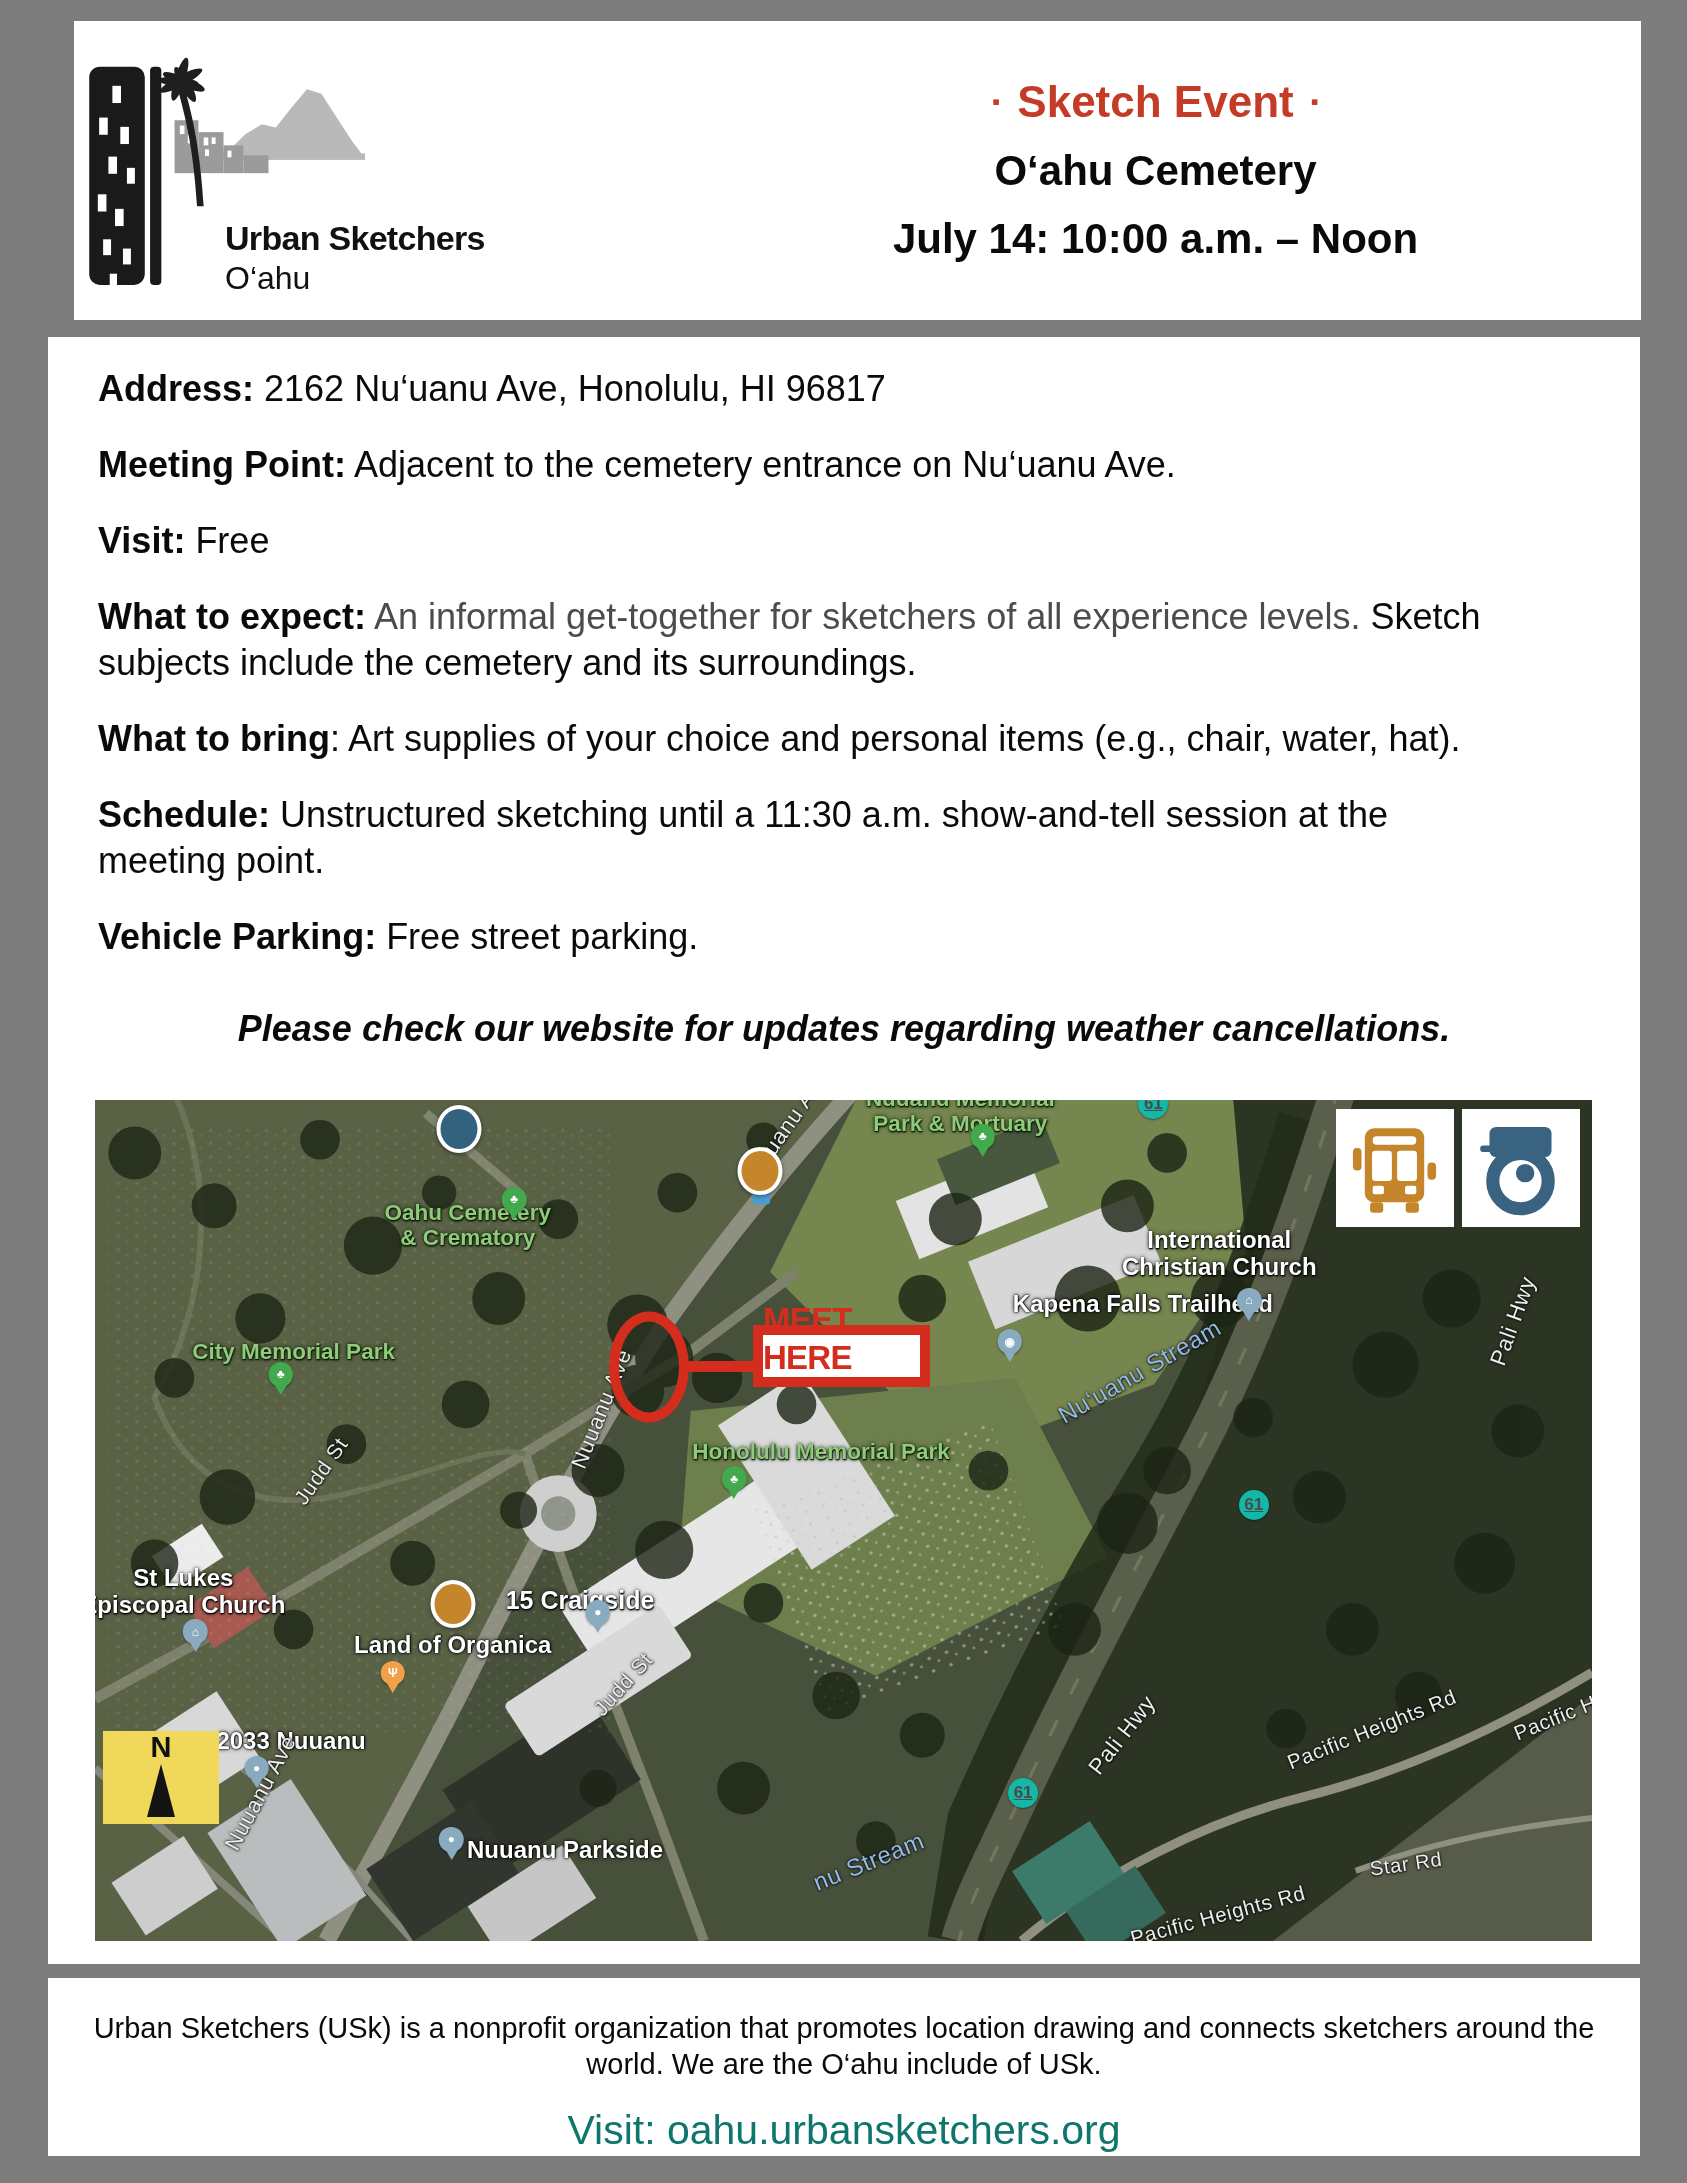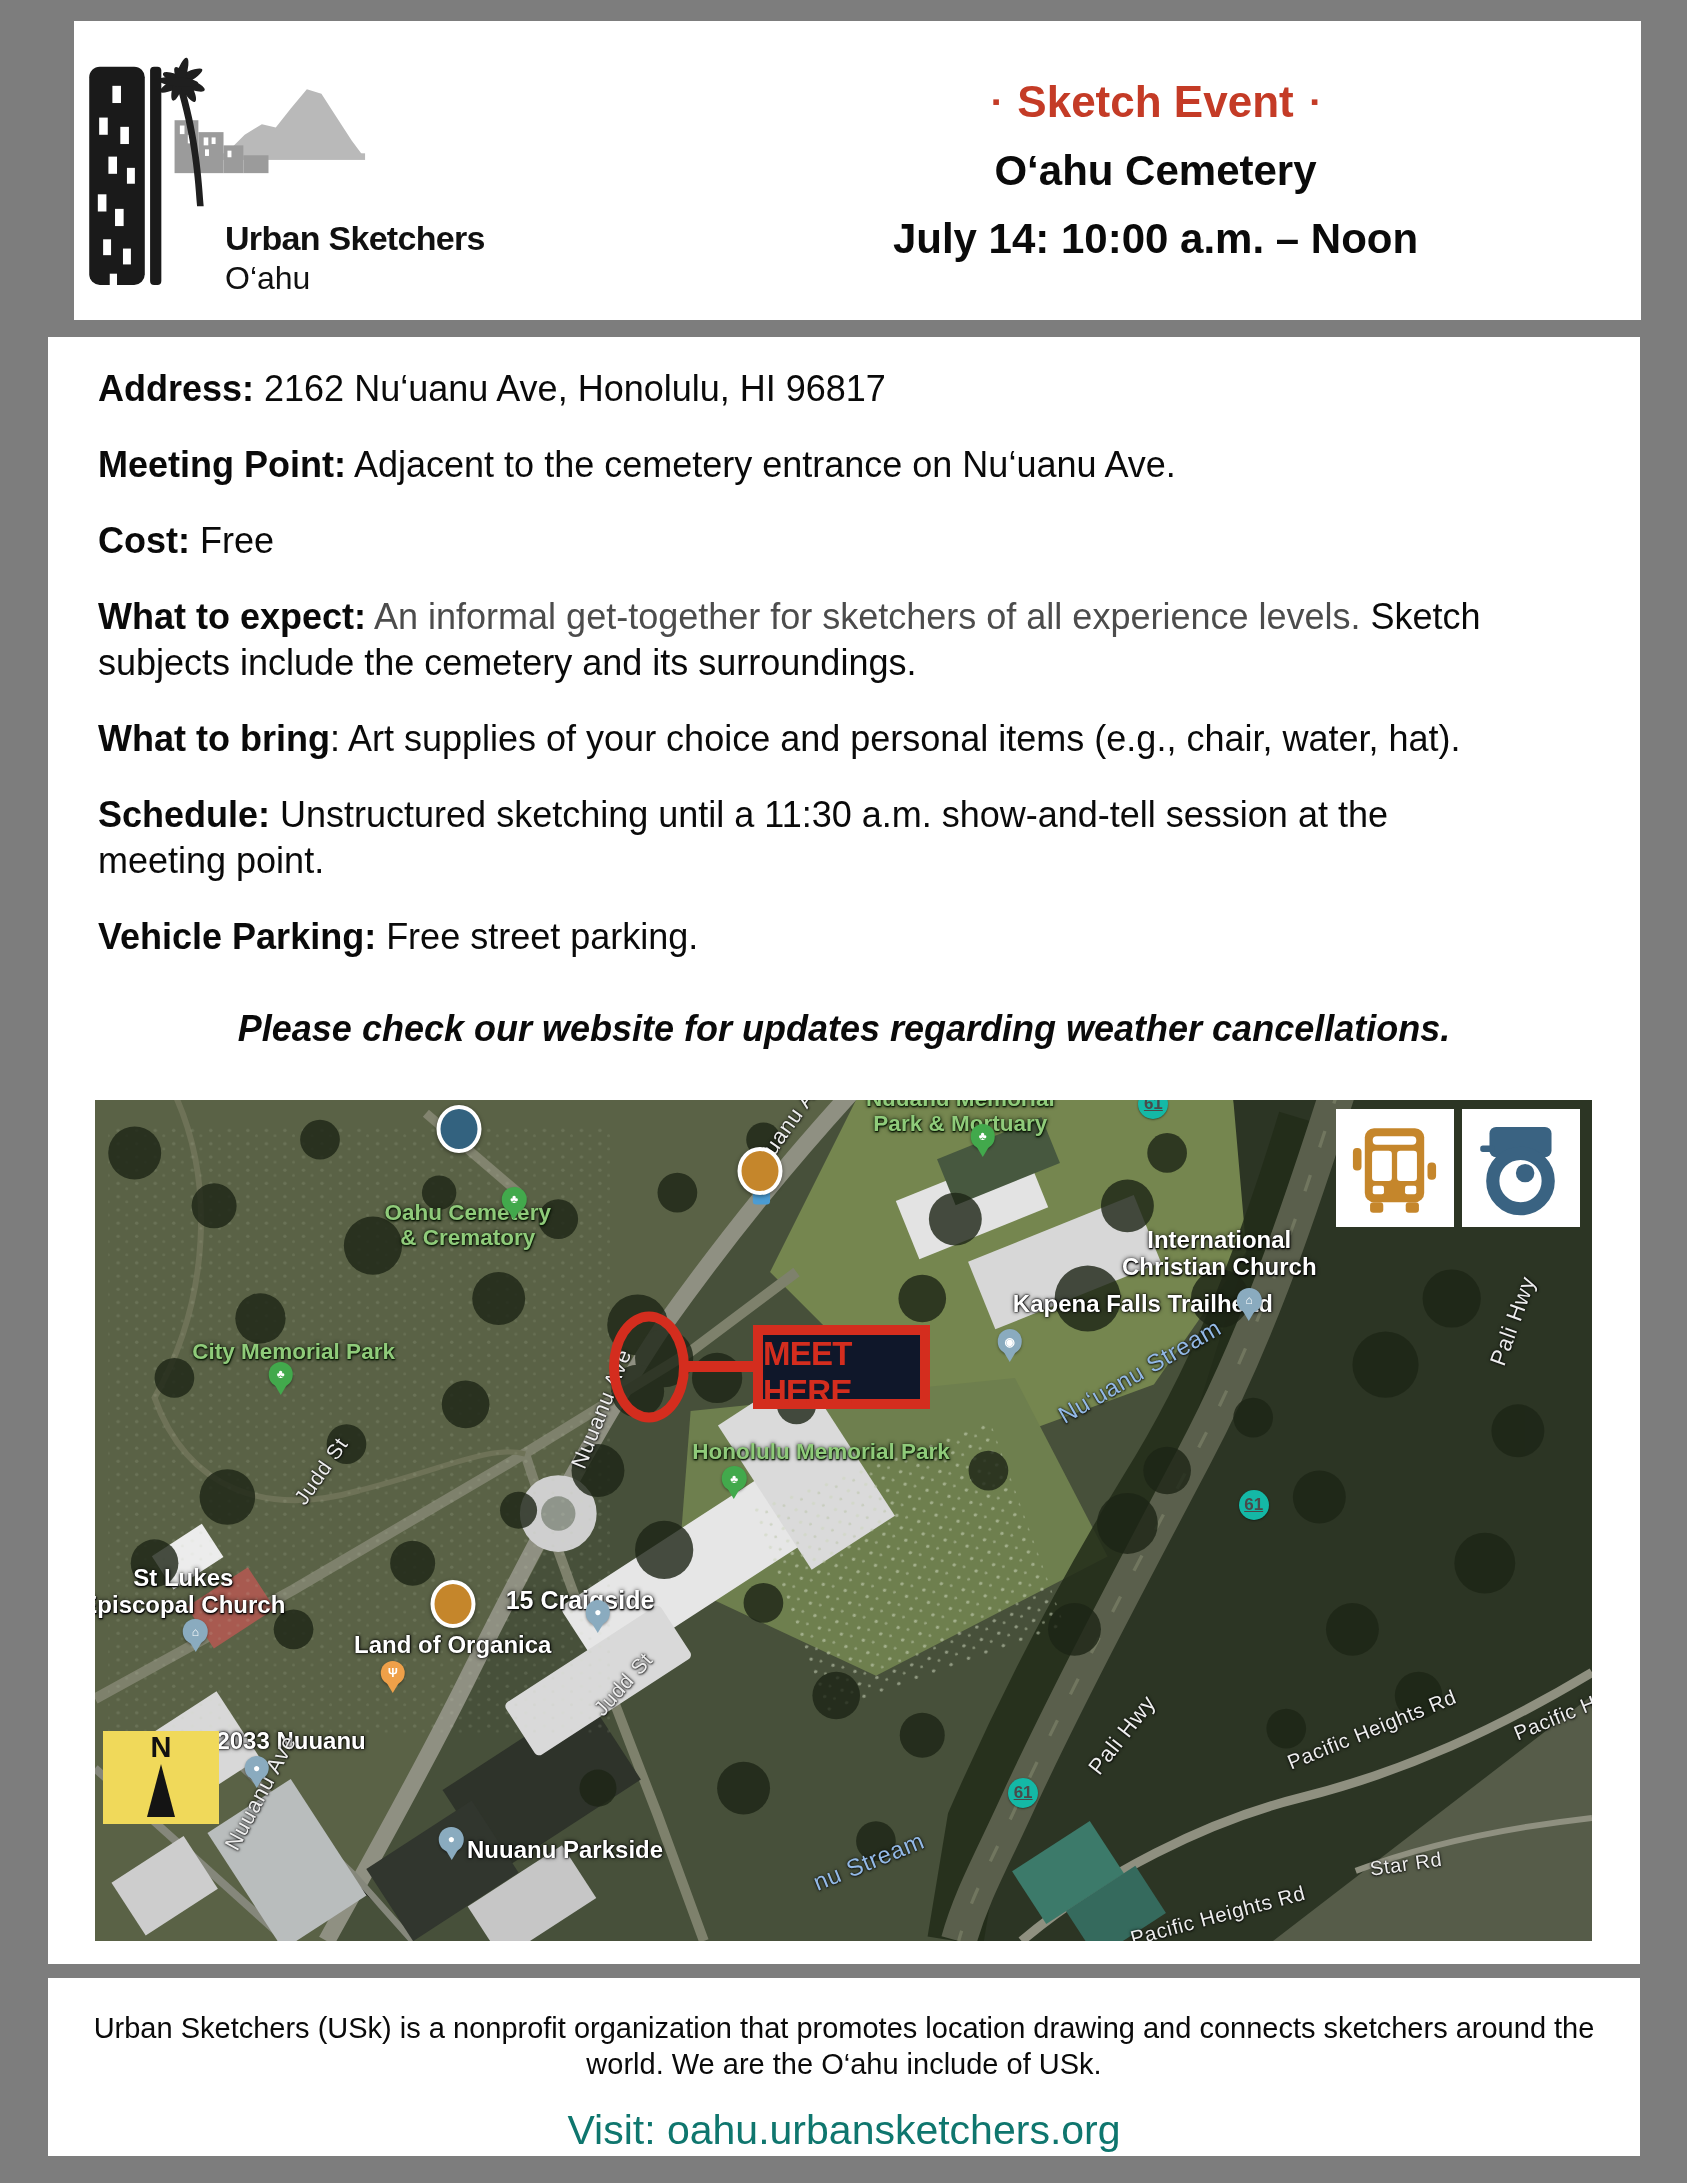--- a/index.html
+++ b/index.html
@@ -32,21 +32,21 @@
   .lbl-water{color:#93b9e6;font-weight:400;letter-spacing:0.7px;text-shadow:0 0.7px 2px rgba(0,0,0,.9),0 0 3.3px rgba(0,0,0,.8);}
   .pin{position:absolute;width:24.5px;height:24.5px;border-radius:50%;transform:translate(-50%,-94%);display:flex;align-items:center;justify-content:center;color:#fff;font-size:12px;font-weight:700;box-shadow:0 1.3px 2.6px rgba(0,0,0,.4);}
   .pin::after{content:"";position:absolute;top:92%;left:50%;transform:translateX(-50%);border:6.6px solid transparent;border-top-width:10px;border-bottom:0;}
   .pin-green{background:#42a94c;}.pin-green::after{border-top-color:#42a94c;}
   .pin-blue{background:#8aabbf;}.pin-blue::after{border-top-color:#8aabbf;}
   .pin-orange{background:#efa049;}.pin-orange::after{border-top-color:#efa049;}
   .mcircle{position:absolute;width:37px;height:40px;border-radius:50%;border:4.6px solid #fff;transform:translate(-50%,-50%);box-shadow:0 1.3px 4px rgba(0,0,0,.45);}
   .shield{position:absolute;width:30px;height:30px;background:#14b8a6;border-radius:50%;transform:translate(-50%,-50%);display:flex;align-items:center;justify-content:center;font-size:17px;font-weight:700;color:#4a4a4a;box-shadow:0 0.7px 2px rgba(0,0,0,.5);text-decoration:underline;}
   #meet-ellipse{position:absolute;left:37.0%;top:31.7%;width:60px;height:91px;border:10px solid #d42d1e;border-radius:50%;transform:translate(-50%,-50%);}
   #meet-line{position:absolute;left:39.0%;top:calc(31.7% - 5.3px);width:5.0%;height:10.6px;background:#d42d1e;}
-  #meet-box{position:absolute;left:43.95%;top:26.8%;width:177px;height:84px;background:#0f172a;border:10px solid #d42d1e;box-sizing:border-box;display:flex;align-items:flex-start;justify-content:center;}
+  #meet-box{position:absolute;left:43.95%;top:26.8%;width:177px;height:62px;background:#ffffff;border:10px solid #d42d1e;box-sizing:border-box;display:flex;align-items:flex-end;justify-content:center;}
   #meet-box span{font-size:33px;font-weight:700;color:#d42d1e;letter-spacing:-0.7px;}
   .map-badge{position:absolute;top:1.1%;width:118px;height:118px;background:#fff;display:flex;align-items:center;justify-content:center;}
   #badge-bus{left:82.89%;}
   #badge-camera{left:91.29%;}
   #compass{position:absolute;left:0.53%;top:75.0%;width:116px;height:93px;background:#f0d95a;display:flex;flex-direction:column;align-items:center;padding-top:2.6px;box-sizing:border-box;}
   #compass .n{font-size:29px;font-weight:700;color:#111;line-height:1;}
   #compass .arrow{width:0;height:0;border-left:14.6px solid transparent;border-right:14.6px solid transparent;border-bottom:53px solid #141414;margin-top:1.3px;}
   
   #footer-box{left:48px;top:1978px;width:1592px;height:178px;text-align:center;}
   #footer-about{padding-top:32px;font-size:29px;line-height:36px;color:#0a0a0a;}
@@ -112,21 +112,21 @@
     <span class="sq">▪</span>
   </div>
   <div id="event-location">O‘ahu Cemetery</div>
   <div id="event-datetime">July 14: 10:00 a.m. – Noon</div>
 </div>
 
 <div class="box" id="main-box">
   <div id="details">
       <p class="detail"><span class="b">Address:</span><span> 2162 Nu‘uanu Ave, Honolulu, HI 96817</span></p>
       <p class="detail"><span class="b">Meeting Point:</span><span> Adjacent to the cemetery entrance on Nu‘uanu Ave.</span></p>
-      <p class="detail"><span class="b">Cost:</span><span> Free</span></p>
+      <p class="detail"><span class="b">Visit:</span><span> Free</span></p>
       <p class="detail"><span class="b">What to expect:</span><span class="gray"> An informal get-together for sketchers of all experience levels.</span><span> Sketch</span><br><span>subjects include the cemetery and its surroundings.</span></p>
       <p class="detail"><span class="b">What to bring</span><span>: Art supplies of your choice and personal items (e.g., chair, water, hat).</span></p>
       <p class="detail"><span class="b">Schedule:</span><span> Unstructured sketching until a 11:30 a.m. show-and-tell session at the</span><br><span>meeting point.</span></p>
       <p class="detail"><span class="b">Vehicle Parking:</span><span> Free street parking.</span></p>
     </div>
   <div id="notice">Please check our website for updates regarding weather cancellations.</div>
 </div>
 
 <div id="map">
   <svg class="base" width="1497" height="841" viewBox="0 0 2262 1271" preserveAspectRatio="none">

